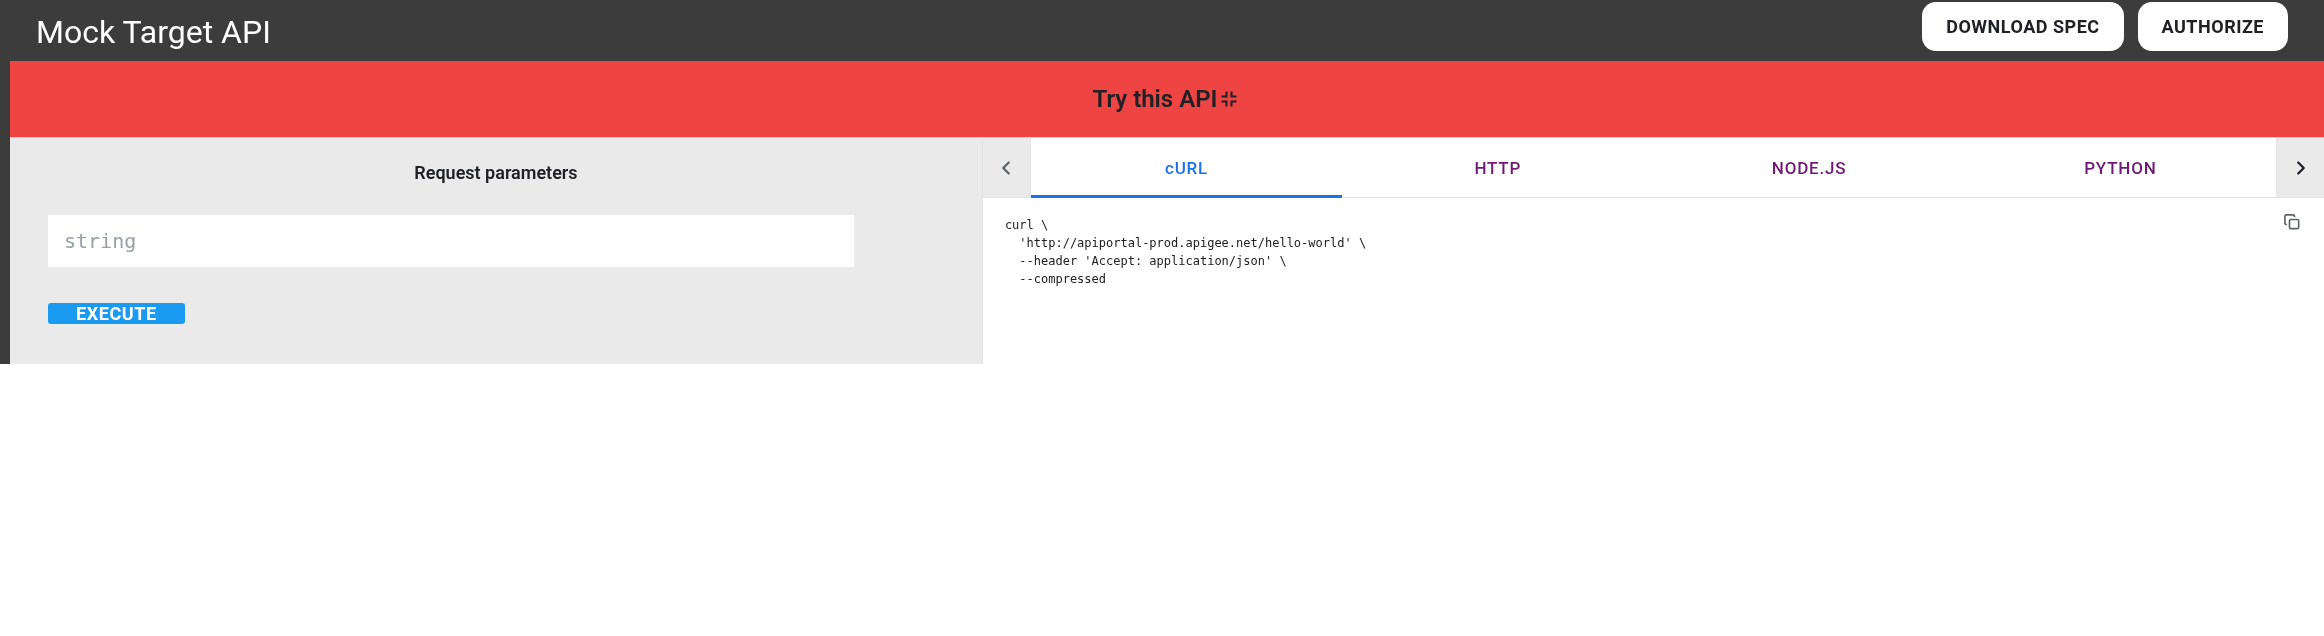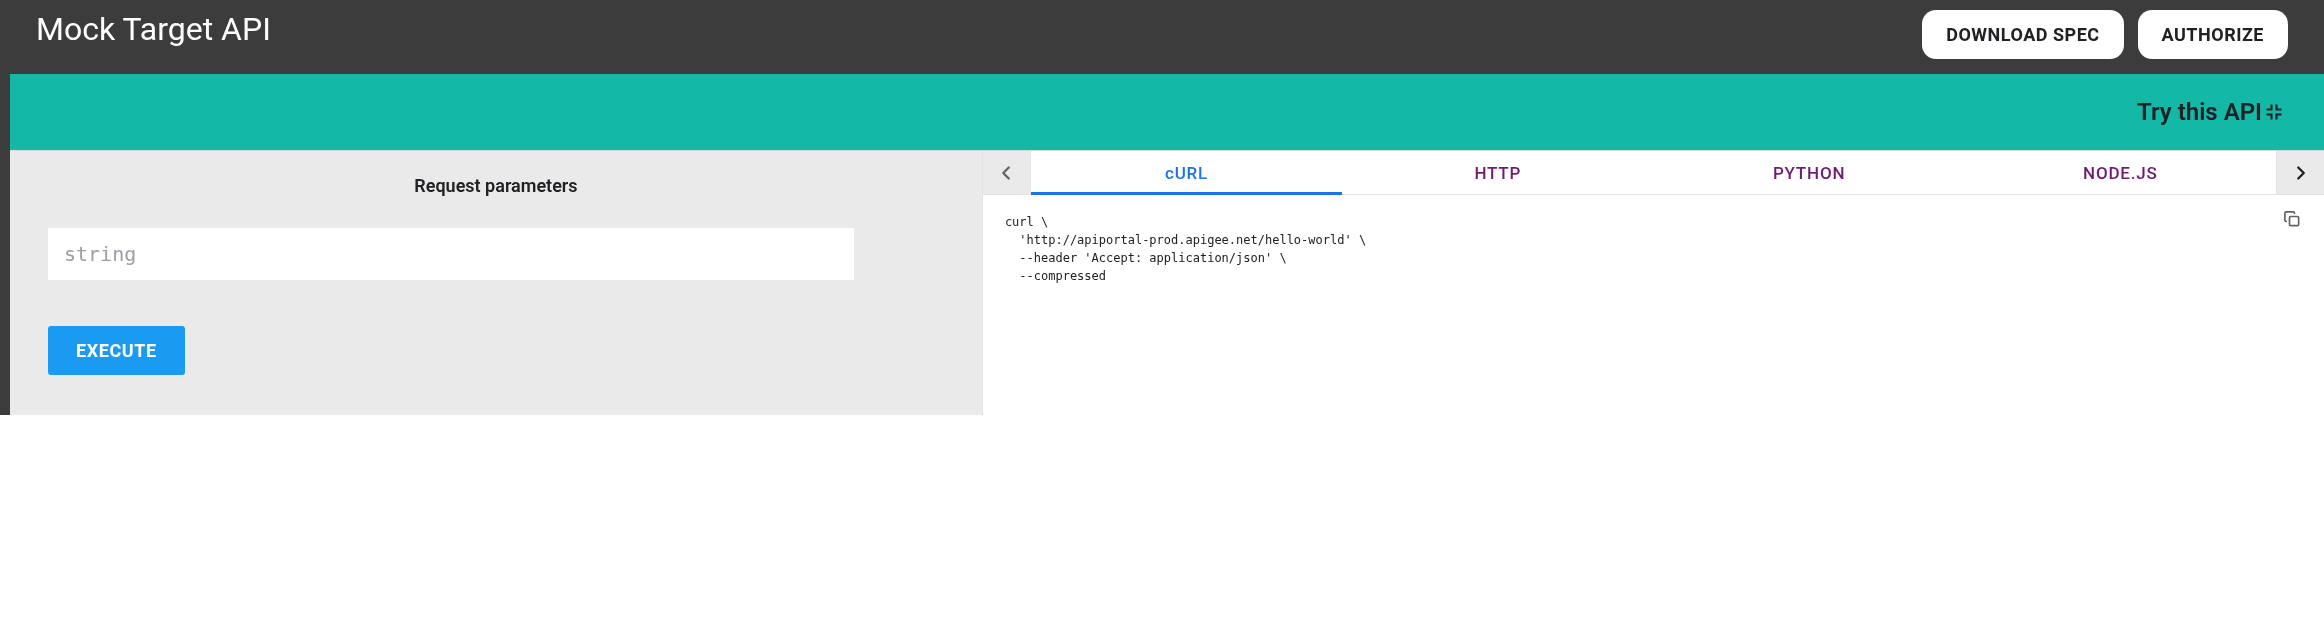--- a/index.html
+++ b/index.html
@@ -5,24 +5,24 @@
   * { box-sizing: border-box; margin: 0; padding: 0; }
   html, body {
     font-family: Roboto, "Helvetica Neue", Arial, sans-serif;
     font-size: 16px;
     background: #ffffff;
     color: #202124;
   }
   .topbar {
     background: #3c3c3c;
     display: flex;
-    align-items: flex-start;
+    align-items: flex-end;
     justify-content: space-between;
     padding: 10px 36px;
-    height: 74px;
+    height: 61px;
   }
   .topbar-title {
     color: #ffffff;
     font-size: 32px;
     font-weight: 400;
   }
   .topbar-actions {
     display: flex;
     gap: 14px;
   }
@@ -35,25 +35,25 @@
     font-size: 18px;
     letter-spacing: 0.5px;
     padding: 14px 24px;
     cursor: pointer;
     font-family: inherit;
   }
   .page-frame {
     border-left: 10px solid #3c3c3c;
   }
   .panel-header {
-    background: #14b8a6;
+    background: #ef4444;
     border-bottom: 1px solid #d9d9d9;
     display: flex;
     align-items: center;
-    justify-content: flex-end;
+    justify-content: center;
     padding: 24px 38px;
   }
   .panel-title {
     font-size: 24px;
     font-weight: 600;
   }
   .collapse-btn {
     cursor: pointer;
     display: flex;
     align-items: center;
@@ -90,45 +90,45 @@
     border: none;
     font-family: "Menlo", "Consolas", monospace;
     font-size: 20px;
     color: #5f6368;
     padding: 14px 16px;
     outline: none;
     margin-top: 28px;
   }
   .param-input::placeholder { color: #9aa0a6; }
   .execute-btn {
-    margin-top: 46px;
+    margin-top: 36px;
     background: #1a9af1;
     color: #ffffff;
     border: none;
     border-radius: 3px;
     font-weight: 700;
     font-size: 18px;
     letter-spacing: 0.6px;
-    padding: 14px 28px;
+    padding: 0 28px;
     cursor: pointer;
     font-family: inherit;
   }
   .right-col {
     flex: 1;
     background: #ffffff;
     display: flex;
     flex-direction: column;
     border-left: 1px solid #e3e3e3;
   }
   .tabs-row {
     display: flex;
     align-items: stretch;
     border-bottom: 1px solid #e3e3e3;
     background: #ffffff;
-    height: 44px;
+    height: 60px;
   }
   .scroll-btn {
     width: 48px;
     display: flex;
     align-items: center;
     justify-content: center;
     cursor: pointer;
     color: #5f6368;
     background: #eaeaea;
   }
@@ -224,22 +224,22 @@
     <div class="right-col">
       <div class="tabs-row">
         <div class="scroll-btn left">
           <svg viewBox="0 0 24 24" fill="none" stroke="#5f6368" stroke-width="2.5" stroke-linecap="round" stroke-linejoin="round">
             <polyline points="15 18 9 12 15 6"></polyline>
           </svg>
         </div>
         <div class="tabs">
           <div class="tab active">cURL</div>
           <div class="tab">HTTP</div>
+          <div class="tab">NODE.JS</div>
           <div class="tab">PYTHON</div>
-          <div class="tab">NODE.JS</div>
         </div>
         <div class="scroll-btn right">
           <svg viewBox="0 0 24 24" fill="none" stroke="#202124" stroke-width="2.5" stroke-linecap="round" stroke-linejoin="round">
             <polyline points="9 18 15 12 9 6"></polyline>
           </svg>
         </div>
       </div>
       <div class="code-area">
         <div class="copy-btn">
           <svg viewBox="0 0 24 24" fill="none" stroke="#5f6368" stroke-width="2">

